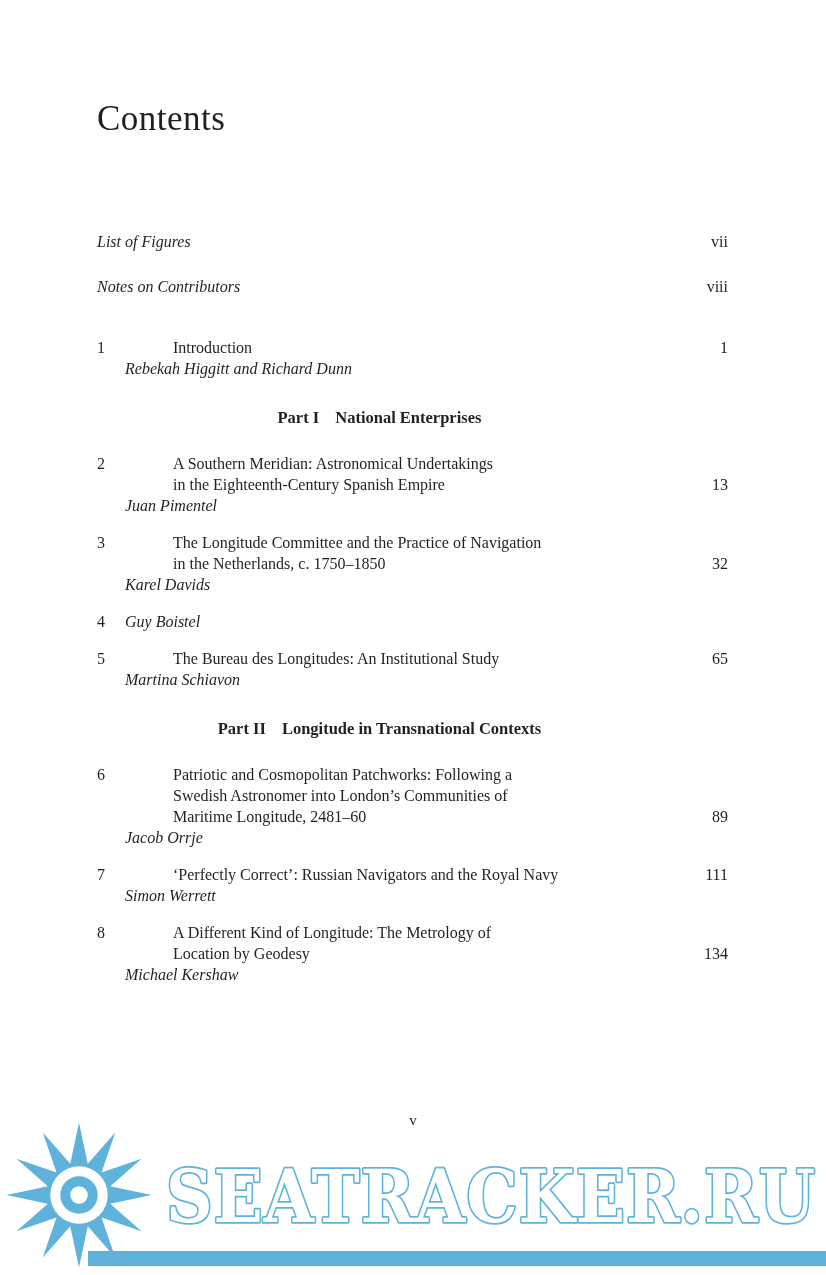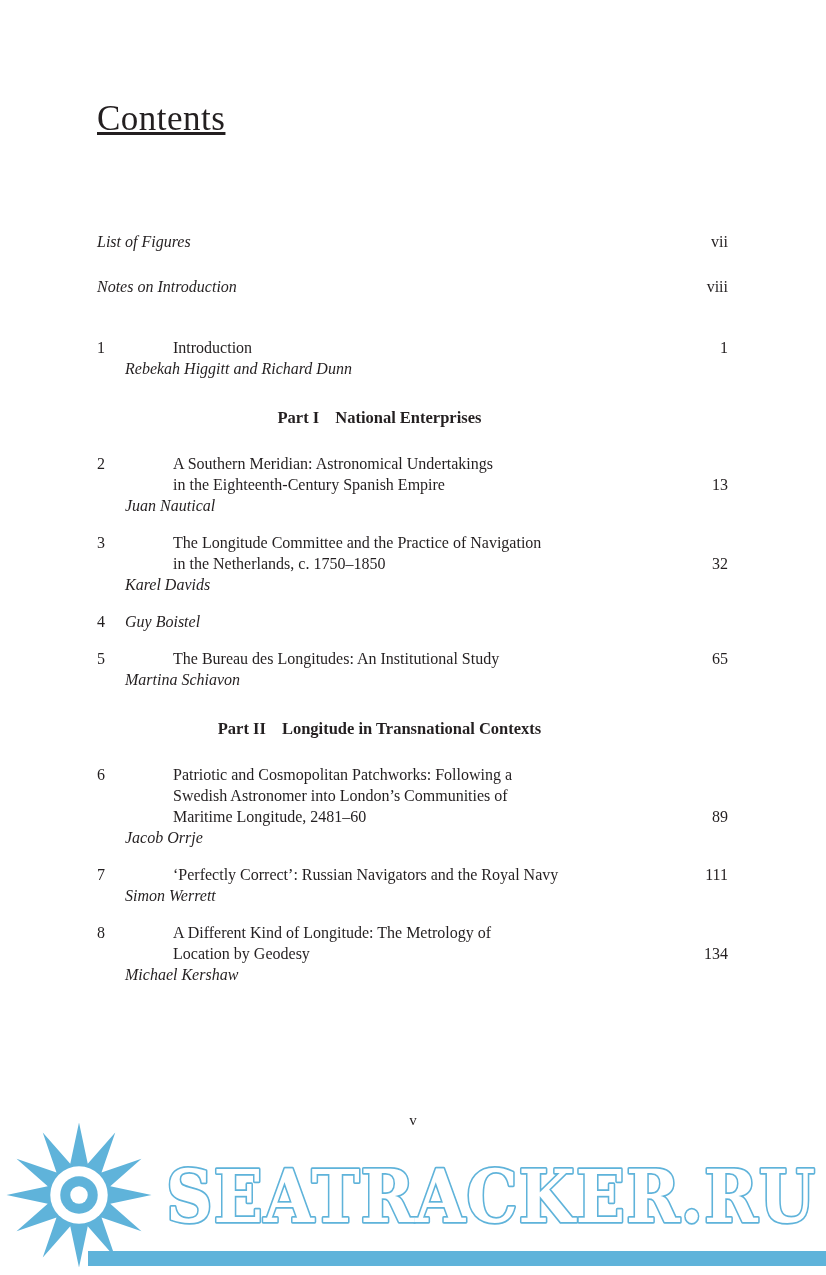--- a/index.html
+++ b/index.html
@@ -19,21 +19,20 @@
     top: 0;
     width: 631px;
   }
   h1.page-title {
     margin: 0;
     padding-top: 99px;
     font-size: 35px;
     line-height: 40px;
     font-weight: normal;
     letter-spacing: 0.5px;
-    text-decoration: underline;
   }
   .front-matter { margin-top: 92px; }
   .fm-row {
     display: flex;
     justify-content: space-between;
     align-items: center;
     font-size: 16px;
     line-height: 21px;
     margin-bottom: 24px;
   }
@@ -105,21 +104,21 @@
 <div class="content">
 
   <h1 class="page-title">Contents</h1>
 
   <div class="front-matter">
     <div class="fm-row">
       <span class="fm-label">List of Figures</span>
       <span class="fm-page">vii</span>
     </div>
     <div class="fm-row">
-      <span class="fm-label">Notes on Introduction</span>
+      <span class="fm-label">Notes on Contributors</span>
       <span class="fm-page">viii</span>
     </div>
   </div>
 
   <div class="entries">
 
     <div class="entry">
       <div class="entry-num">1</div>
       <div class="entry-body">
         <div class="title-row">
@@ -135,21 +134,21 @@
     </div>
 
     <div class="entry">
       <div class="entry-num">2</div>
       <div class="entry-body">
         <div class="title-row">
           <div class="entry-title">A Southern Meridian: Astronomical Undertakings
 in the Eighteenth-Century Spanish Empire</div>
           <div class="entry-page">13</div>
         </div>
-        <div class="entry-author">Juan Nautical</div>
+        <div class="entry-author">Juan Pimentel</div>
       </div>
     </div>
 
     <div class="entry">
       <div class="entry-num">3</div>
       <div class="entry-body">
         <div class="title-row">
           <div class="entry-title">The Longitude Committee and the Practice of Navigation
 in the Netherlands, c. 1750–1850</div>
           <div class="entry-page">32</div>

